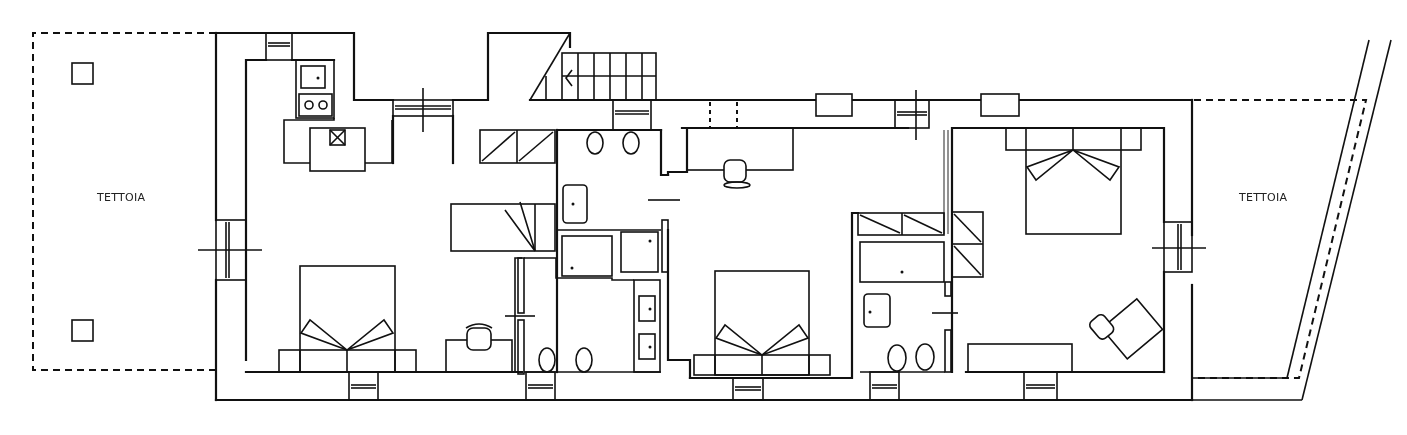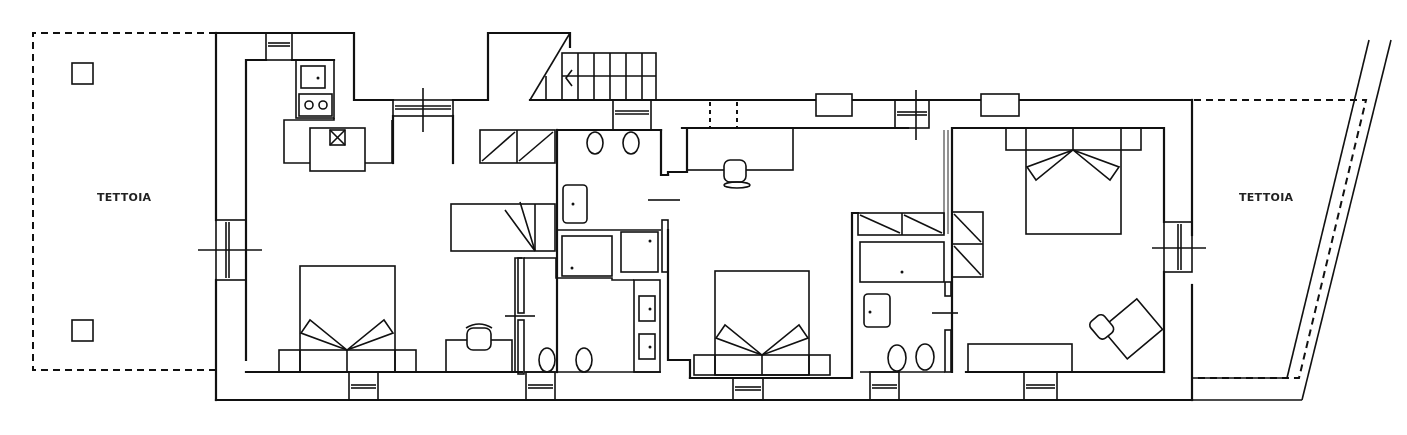--- a/index.html
+++ b/index.html
@@ -4,21 +4,21 @@
 <style>
   html, body { margin: 0; padding: 0; background: #ffffff; }
   body { width: 1407px; height: 435px; overflow: hidden; position: relative; font-family: "DejaVu Sans", sans-serif; }
   #plan { position: absolute; left: 0; top: 0; width: 1407px; height: 435px; }
   .w { stroke: #111; stroke-width: 2.2; fill: none; stroke-linecap: square; }
   .t { stroke: #111; stroke-width: 1.6; fill: none; }
   .f { stroke: #111; stroke-width: 1.6; fill: #fff; }
   .d { stroke: #111; stroke-width: 2; fill: none; stroke-dasharray: 7 5; }
   .g { stroke: #777; stroke-width: 1.6; fill: none; }
   .dot { fill: #111; }
-  .label { position: absolute; font-size: 11px; font-weight: bold; color: #222; letter-spacing: 0.3px; font-family: "DejaVu Sans", sans-serif; }
+  .label { position: absolute; font-size: 11px; font-weight: normal; color: #222; letter-spacing: 0.3px; font-family: "DejaVu Sans", sans-serif; }
 </style>
 </head>
 <body>
 
 <svg id="plan" viewBox="0 0 1407 435" xmlns="http://www.w3.org/2000/svg">
 
   <g>
     <polyline class="d" points="216,33 33,33 33,370 216,370"></polyline>
     <rect class="t" x="72" y="63" width="21" height="21"></rect>
     <rect class="t" x="72" y="320" width="21" height="21"></rect>

